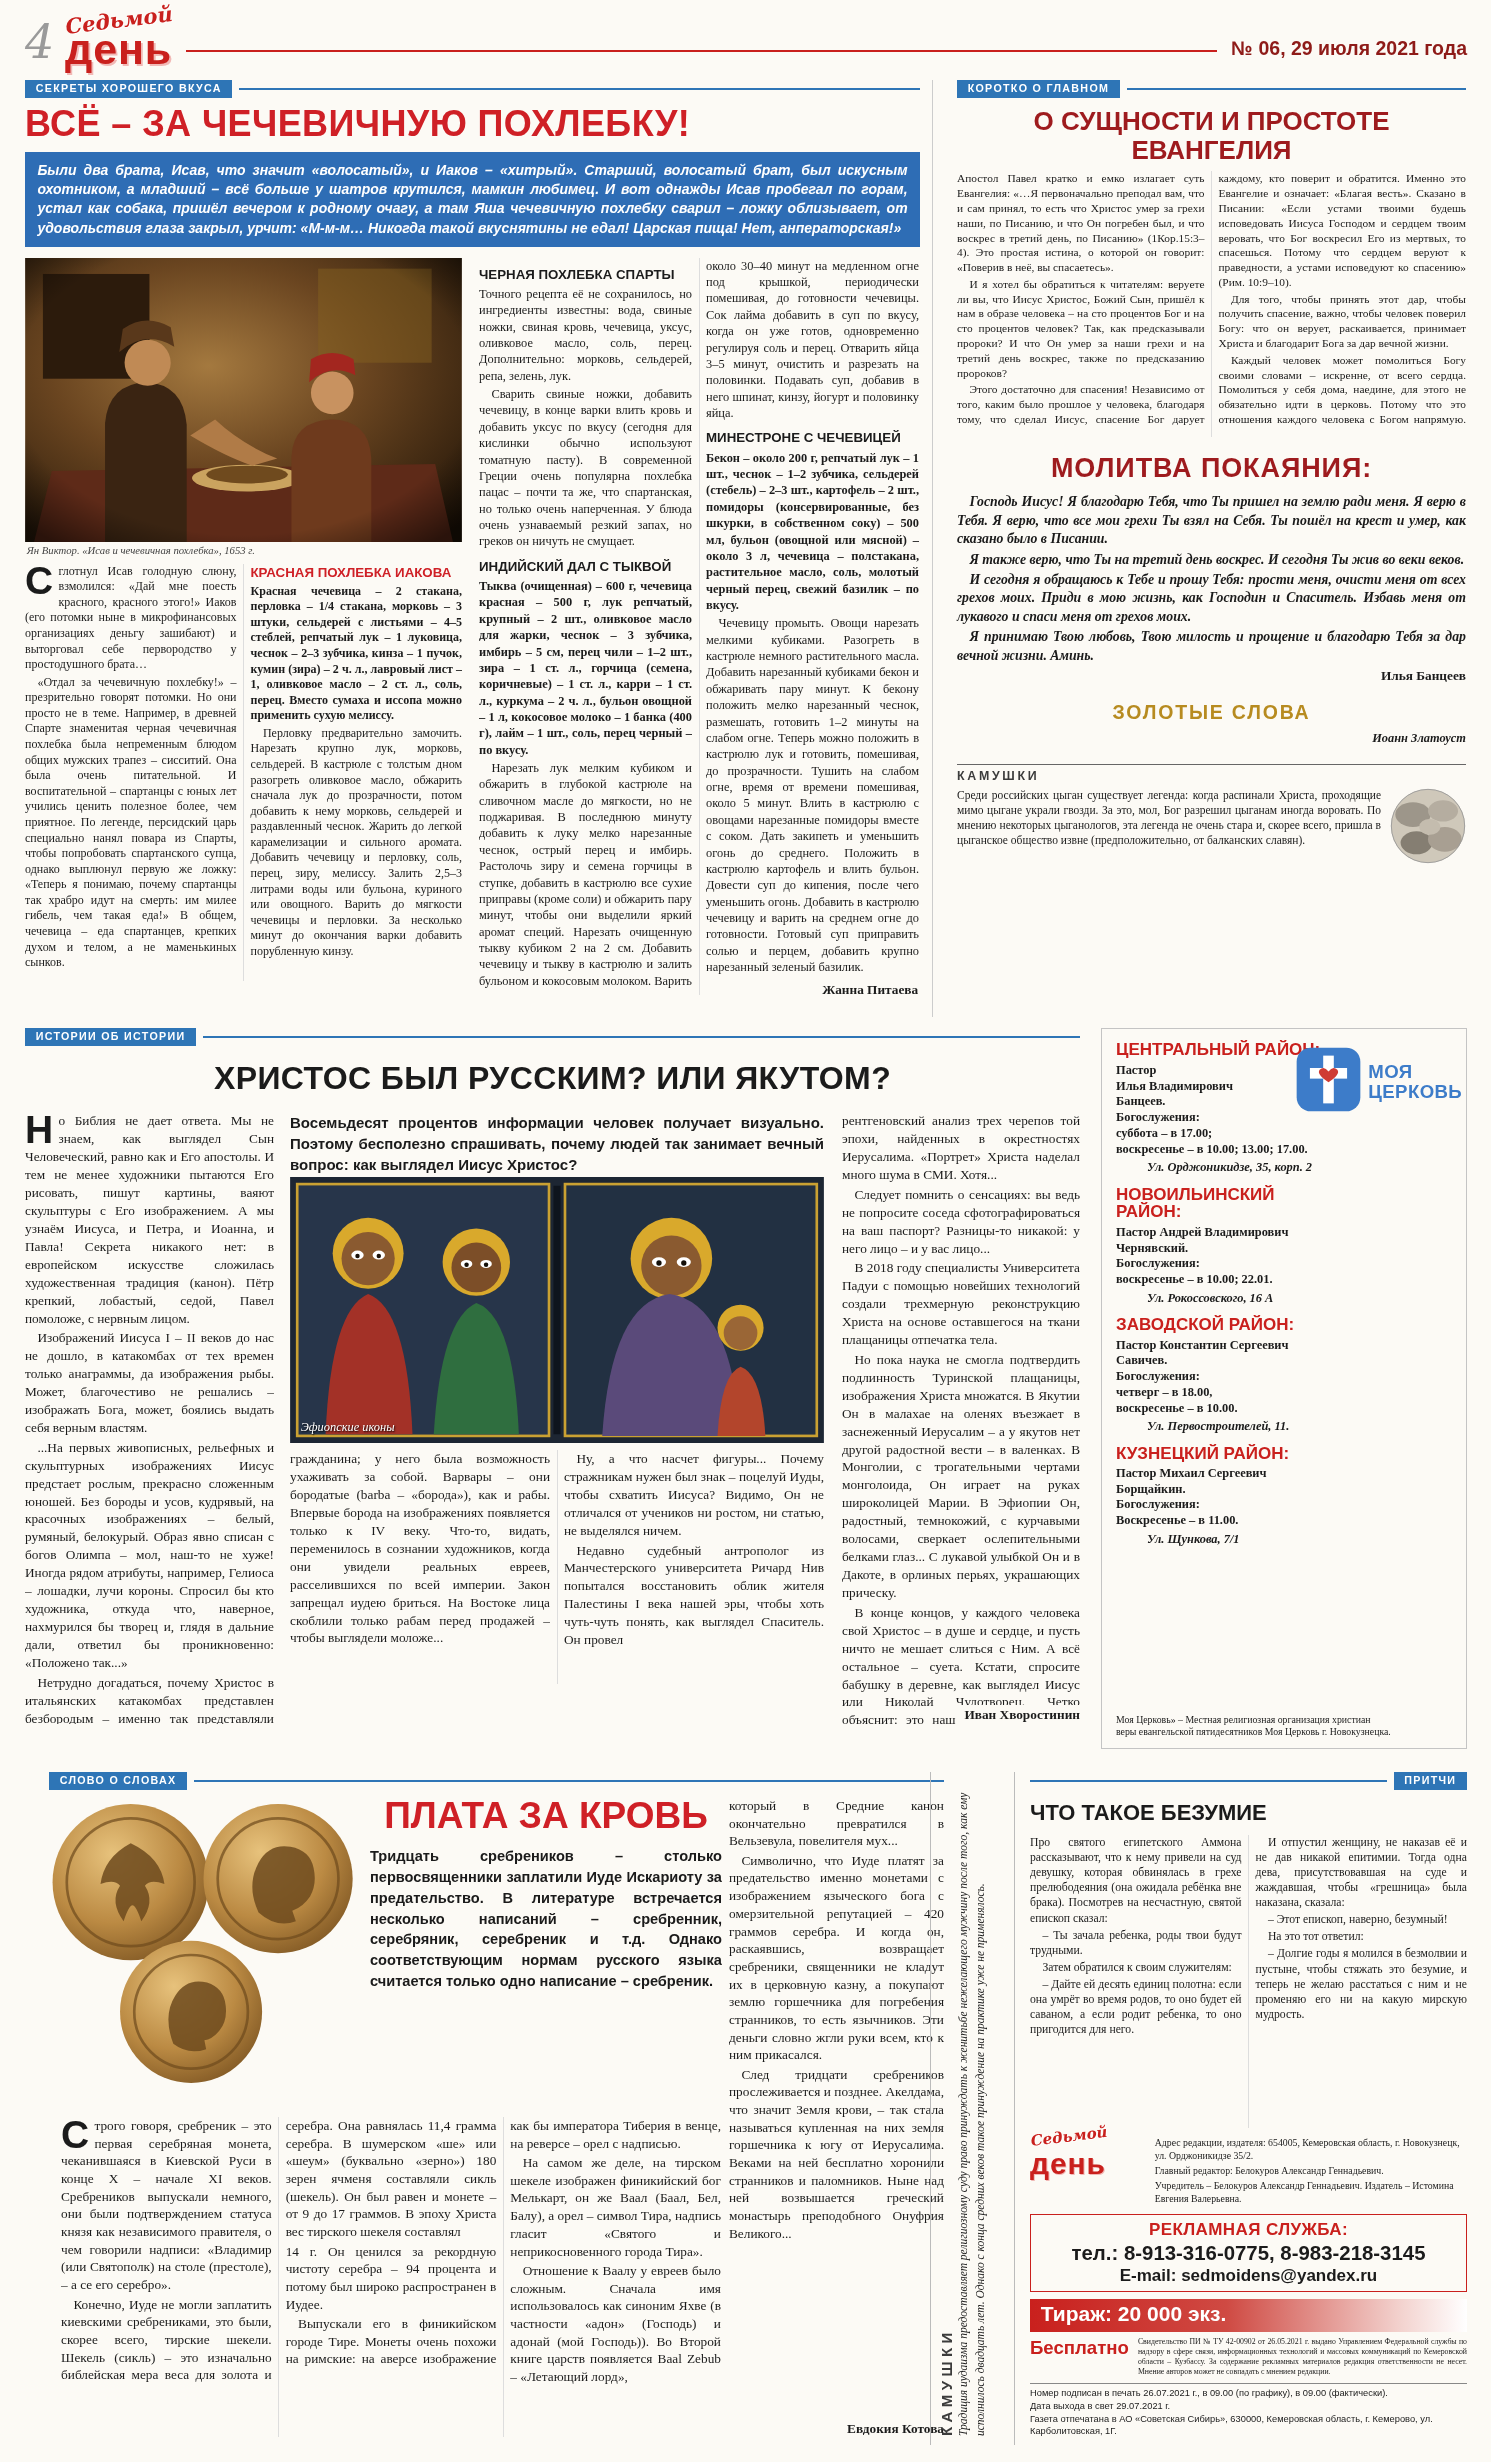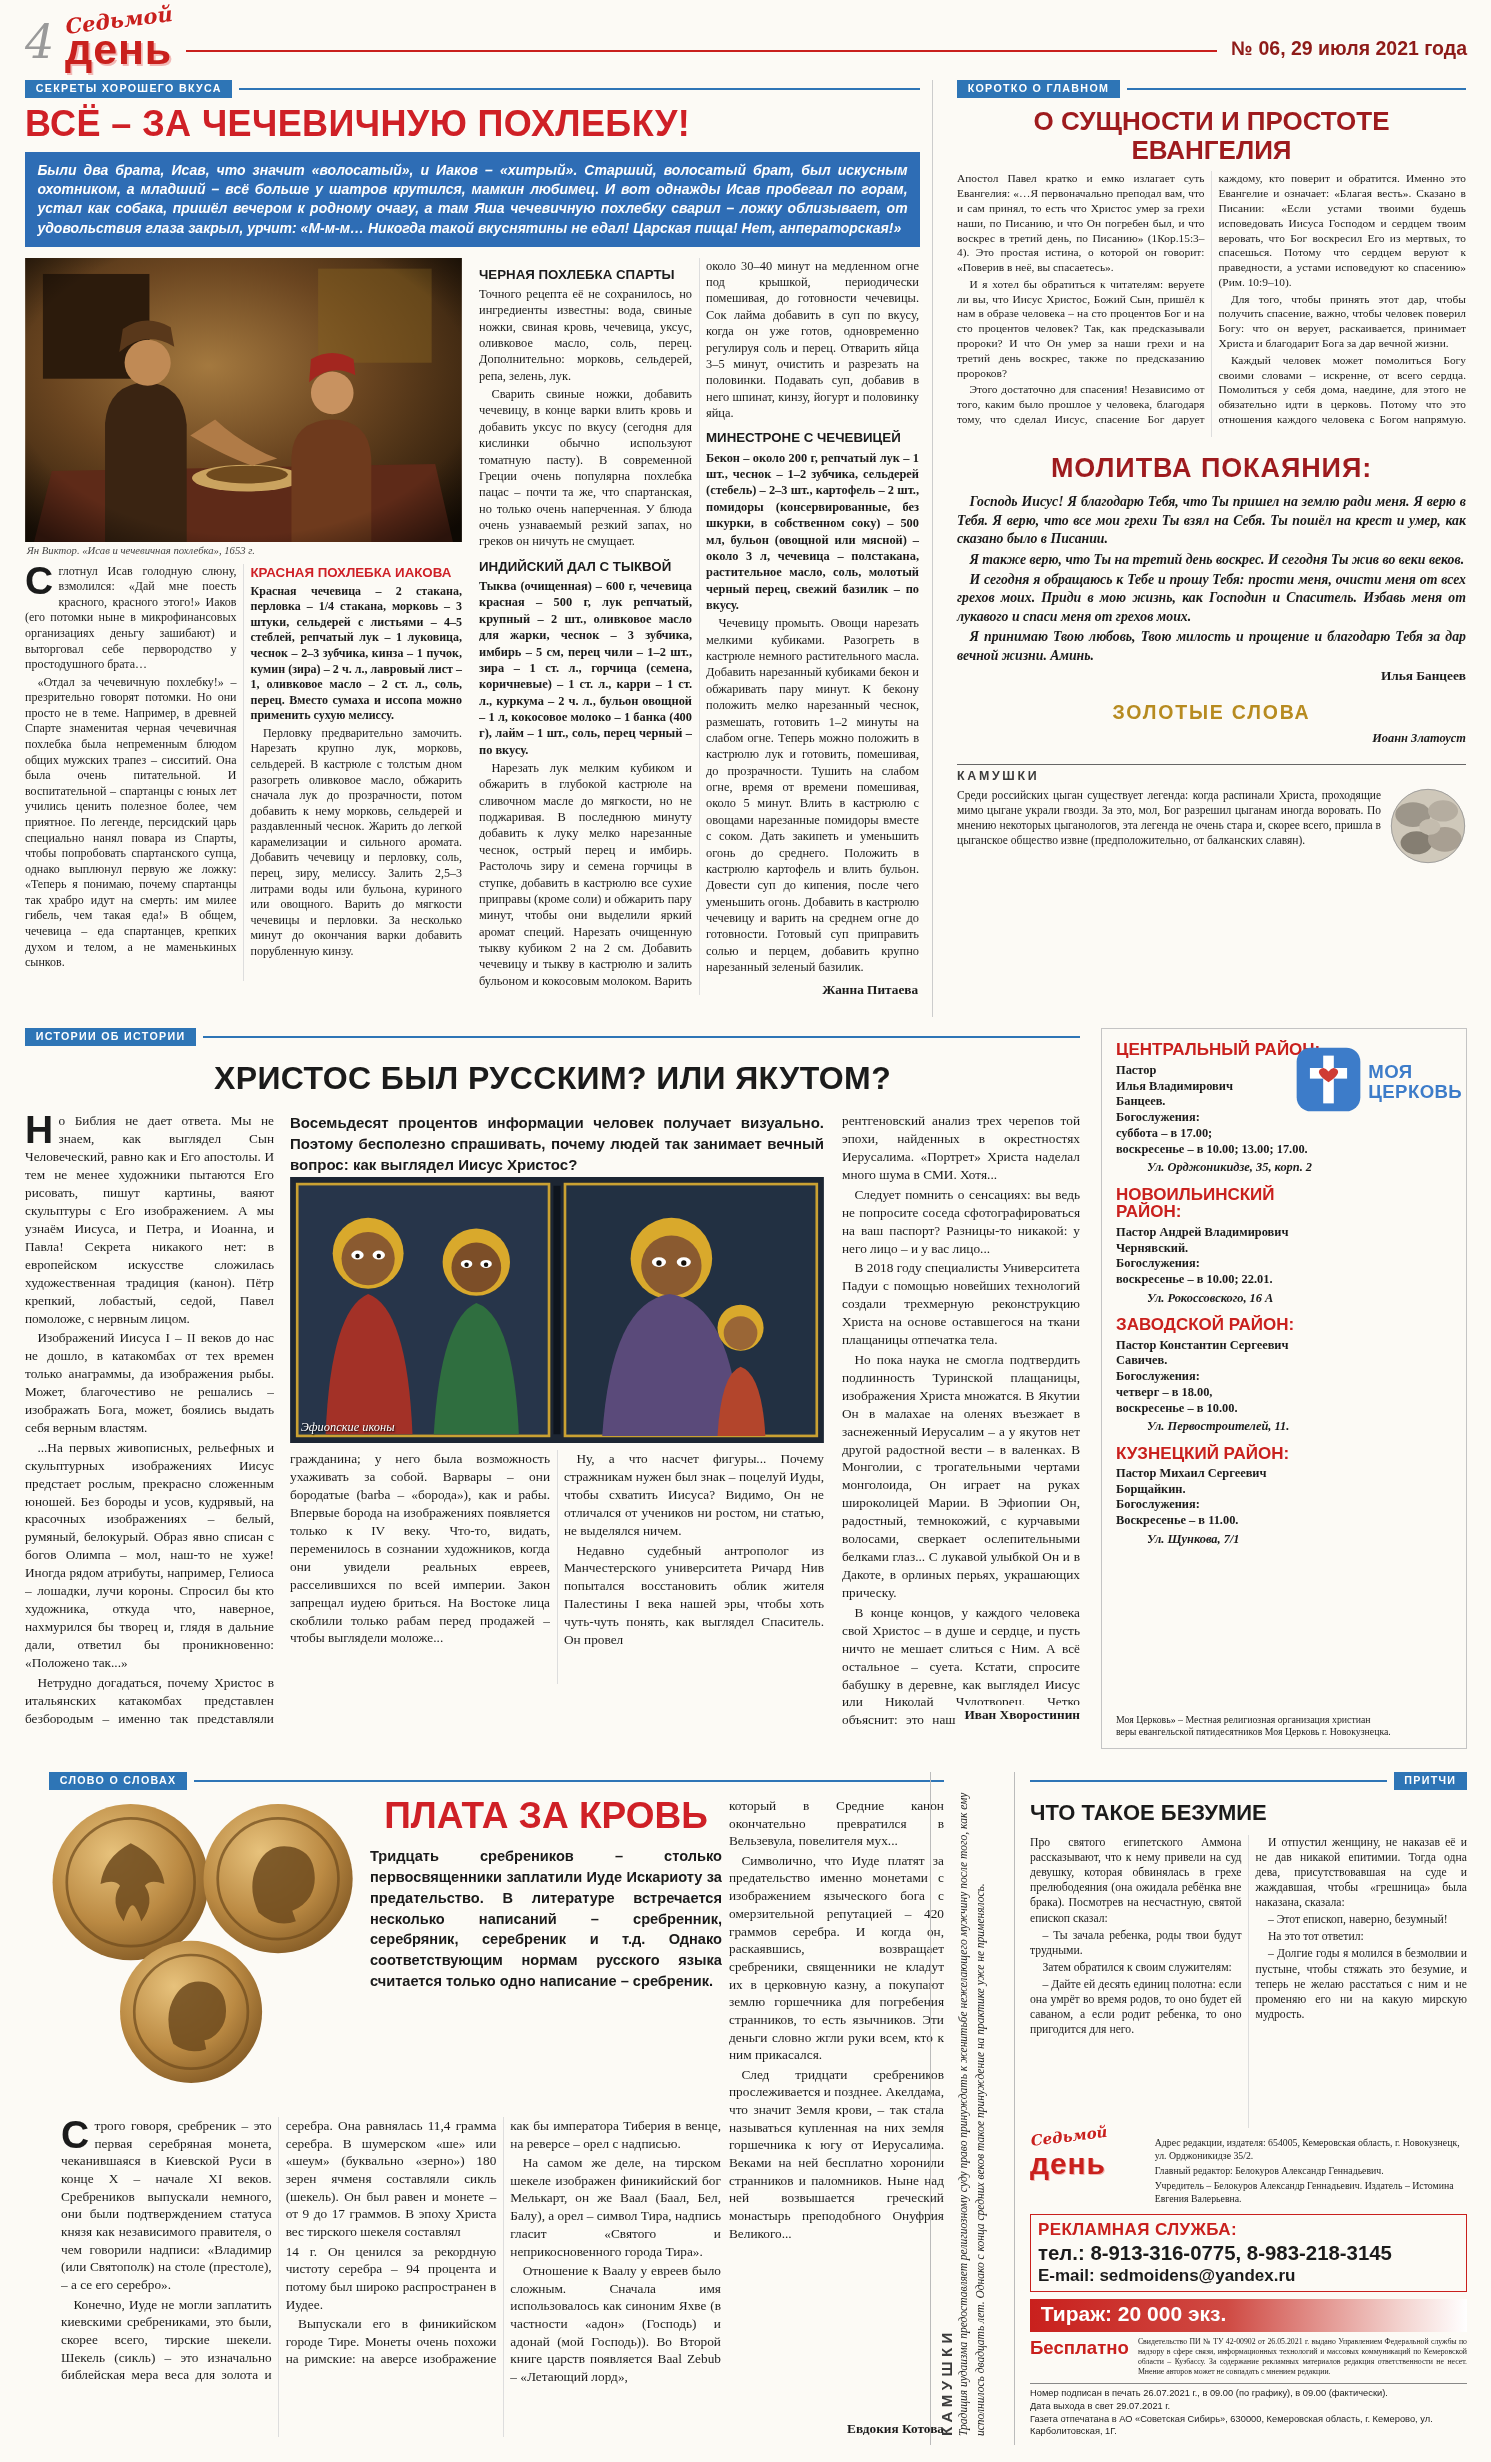--- a/index.html
+++ b/index.html
@@ -123,21 +123,21 @@
   .p-cols { column-count:2; column-gap:14px; column-rule:0.9px solid #ddd; height:293px; overflow:hidden; }
 
   
   .imprint { position:absolute; left:1030px; top:2136px; width:437px; height:321px; font-family:"Liberation Sans", sans-serif; }
   .imp-top { display:flex; gap:10.7px; align-items:flex-start; }
   .logo-sm { padding-top:14px; min-width:114px; }
   .logo-sm .logo-main { font-size:30px; text-shadow:0.9px 0.9px 0 #f1b9b6; }
   .logo-sm .logo-script { font-size:15px; top:-3.6px; }
   .imp-addr { font-size:9.8px; line-height:1.35; font-family:"Liberation Serif", serif; }
   .imp-addr p { margin-bottom:1.8px; }
-  .adbox { border:1.8px solid #c9201d; margin-top:7px; padding:4.4px 7px; }
+  .adbox { border:1.8px solid #c9201d; margin-top:7px; padding:4.4px 7px; text-align:center; }
   .ad-label { color:#c9201d; font-weight:bold; font-size:17px; letter-spacing:0.4px; }
   .ad-phones { font-weight:bold; font-size:20.4px; margin-top:1.8px; }
   .ad-email { font-weight:bold; font-size:17px; margin-top:1.8px; }
   .tirazh { margin-top:7px; background:linear-gradient(90deg,#c9201d 0%,#cf4a43 45%,#f3d3cf 85%,#fff 100%);
             color:#fff; font-weight:bold; font-size:21px; padding:3.6px 10.7px 5.3px; }
   .imp-bottom { display:flex; gap:9px; margin-top:5.3px; align-items:flex-start; }
   .free { color:#c9201d; font-weight:bold; font-size:18.6px; white-space:nowrap; }
   .cert { font-size:7.8px; line-height:1.3; text-align:justify; font-family:"Liberation Serif", serif; }
   .imp-lines { margin-top:5.3px; font-size:9.3px; line-height:1.35; border-top:0.9px solid #888; padding-top:3.6px; }
 </style>

